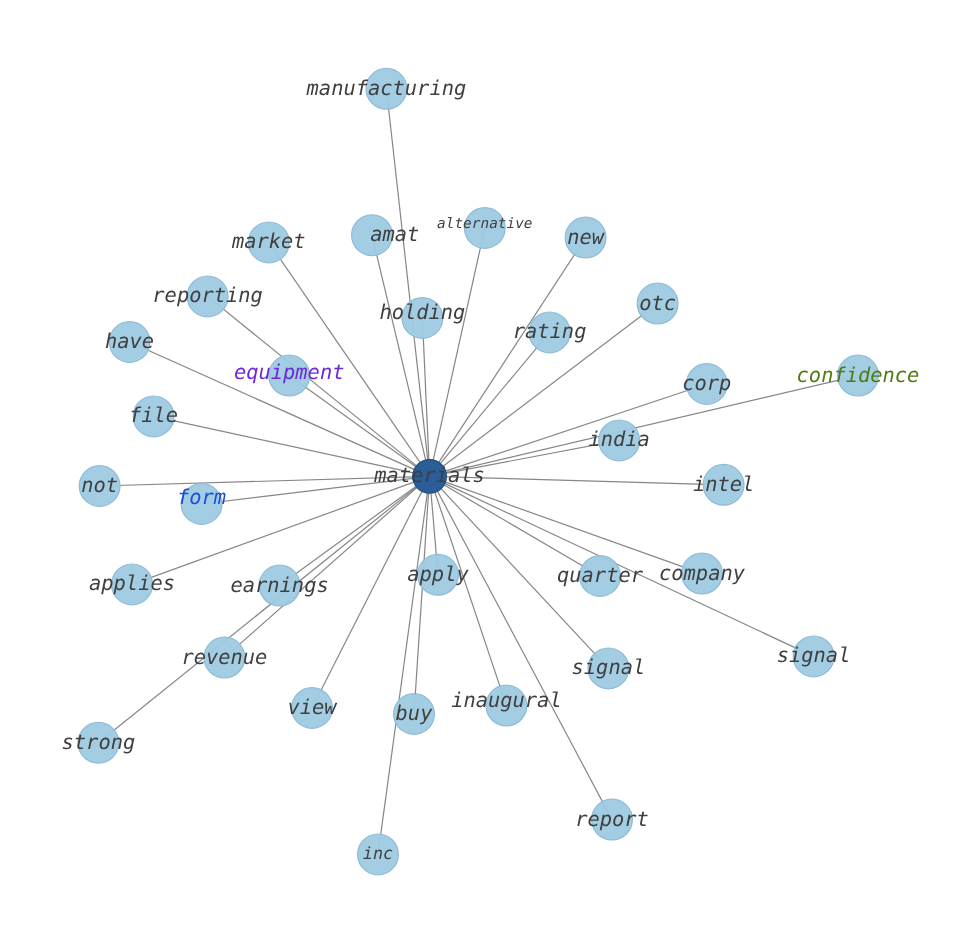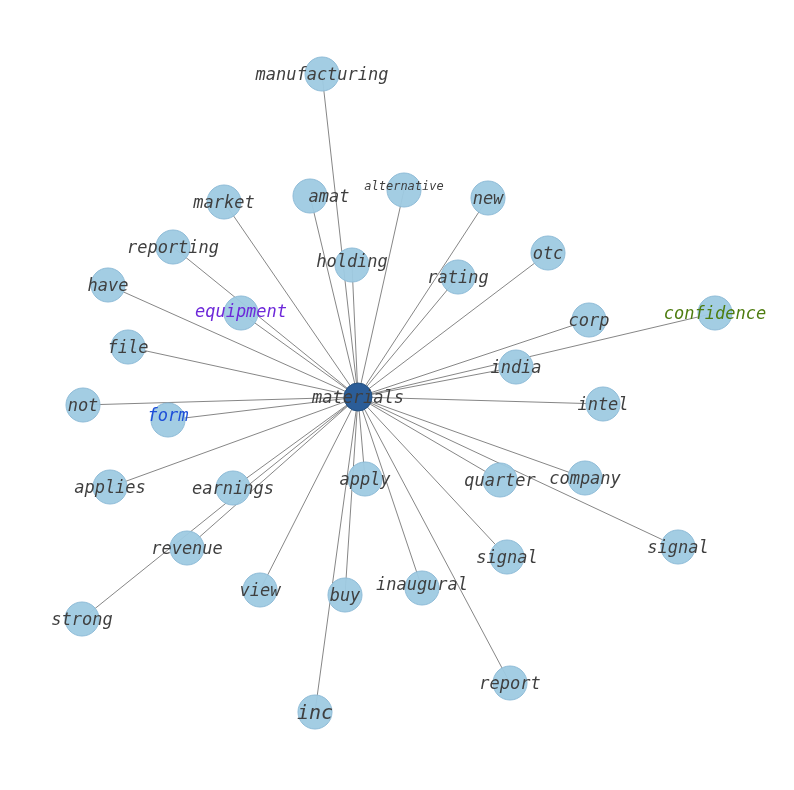--- a/index.html
+++ b/index.html
@@ -157,15 +157,15 @@
       <div class="node-label" style="left: 500px; top: 480px; color: rgb(63, 63, 63); font-size: 17px;">quarter</div>
       <div class="node-label" style="left: 585px; top: 478px; color: rgb(63, 63, 63); font-size: 17px;">company</div>
       <div class="node-label" style="left: 187px; top: 548px; color: rgb(63, 63, 63); font-size: 17px;">revenue</div>
       <div class="node-label" style="left: 507px; top: 557px; color: rgb(63, 63, 63); font-size: 17px;">signal</div>
       <div class="node-label" style="left: 678px; top: 547px; color: rgb(63, 63, 63); font-size: 17px;">signal</div>
       <div class="node-label" style="left: 260px; top: 590px; color: rgb(63, 63, 63); font-size: 17px;">view</div>
       <div class="node-label" style="left: 345px; top: 595px; color: rgb(63, 63, 63); font-size: 17px;">buy</div>
       <div class="node-label" style="left: 422px; top: 584px; color: rgb(63, 63, 63); font-size: 17px;">inaugural</div>
       <div class="node-label" style="left: 82px; top: 619px; color: rgb(63, 63, 63); font-size: 17px; text-align: center;">strong</div>
       <div class="node-label" style="left: 510px; top: 683px; color: rgb(63, 63, 63); font-size: 17px;">report</div>
-      <div class="node-label" style="left: 315px; top: 712px; color: rgb(63, 63, 63); font-size: 20px;">inc</div>
+      <div class="node-label" style="left: 315px; top: 712px; color: rgb(63, 63, 63); font-size: 14px;">inc</div>
     </div>
 </div>
 
 </body></html>

